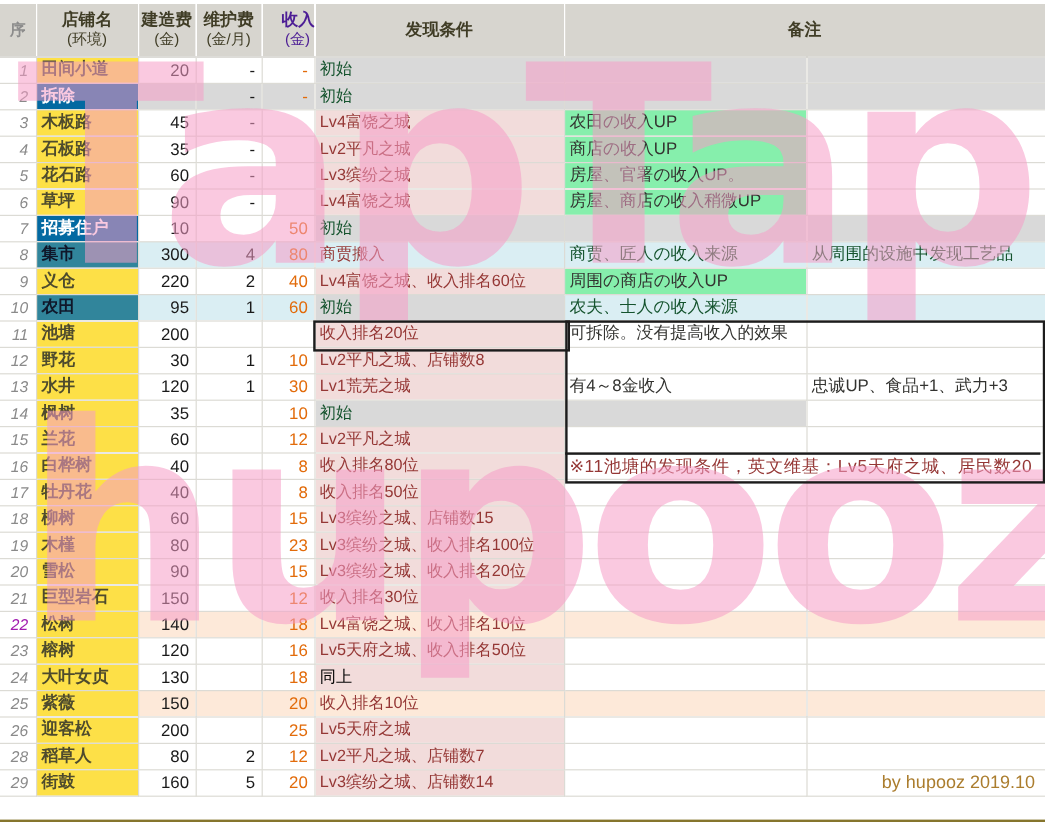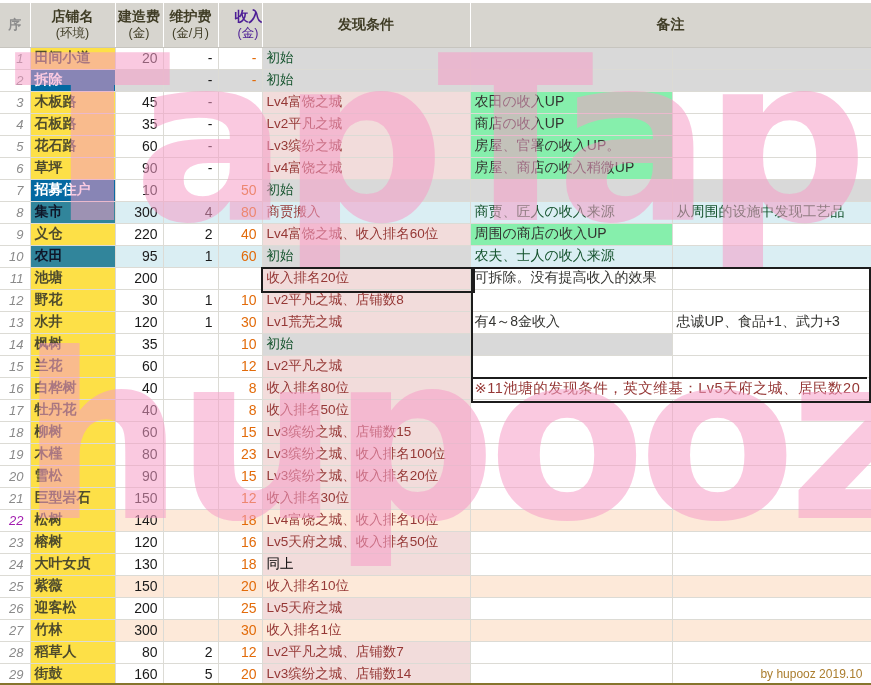--- a/index.html
+++ b/index.html
@@ -37,21 +37,21 @@
   td.bg-gray{background:#d9d9d9;}
   td.bg-cyan{background:#daeef3;}
   td.bg-orange{background:#fde9d9;}
   td.bg-pink{background:#86efac;}
   
   td.fg-plain{color:#14532d;margin-top:32px;}
   td.fg-blue{color:#14532d;}
   td.fg-maroon{color:#953735;margin-top:35px;}
   td.fg-orange{color:#000000;margin-left:35px;}
   td.fg-pink{color:#a21caf;}
-  td.fg-credit{color:#ab7d2e;text-align:right;padding-right:8px;font-size:12px;}
+  td.fg-credit{color:#ab7d2e;text-align:right;padding-right:8px;font-size:15px;}
   td.note{font-size:14.5px;letter-spacing:0.5px;}
   
   .wm{
     position:absolute;z-index:5;pointer-events:none;line-height:1;
     font-family:"DejaVu Sans",sans-serif;font-weight:800;
     color:rgba(245,156,199,0.55);letter-spacing:-8px;
   }
   #wm1{left:14px;top:26px;font-size:230px;}
   #wm2{left:20px;top:324px;font-size:230px;}
   
@@ -354,30 +354,20 @@
       <td class="c-seq">26</td>
       <td class="c-name">迎客松</td>
       <td class="c-num">200</td>
       <td class="c-num"></td>
       <td class="c-num c-income">25</td>
       <td class="c-cond">Lv5天府之城</td>
       <td class="c-r1"></td>
       <td class="c-r2"></td>
     </tr>
         <tr>
-      <td class="c-seq">27</td>
-      <td class="c-name">竹林</td>
-      <td class="c-num bg-orange">300</td>
-      <td class="c-num bg-orange"></td>
-      <td class="c-num c-income bg-orange">30</td>
-      <td class="c-cond bg-orange">收入排名1位</td>
-      <td class="c-r1 bg-orange"></td>
-      <td class="c-r2 bg-orange"></td>
-    </tr>
-        <tr>
       <td class="c-seq">28</td>
       <td class="c-name">稻草人</td>
       <td class="c-num">80</td>
       <td class="c-num">2</td>
       <td class="c-num c-income">12</td>
       <td class="c-cond">Lv2平凡之城、店铺数7</td>
       <td class="c-r1"></td>
       <td class="c-r2"></td>
     </tr>
         <tr>

